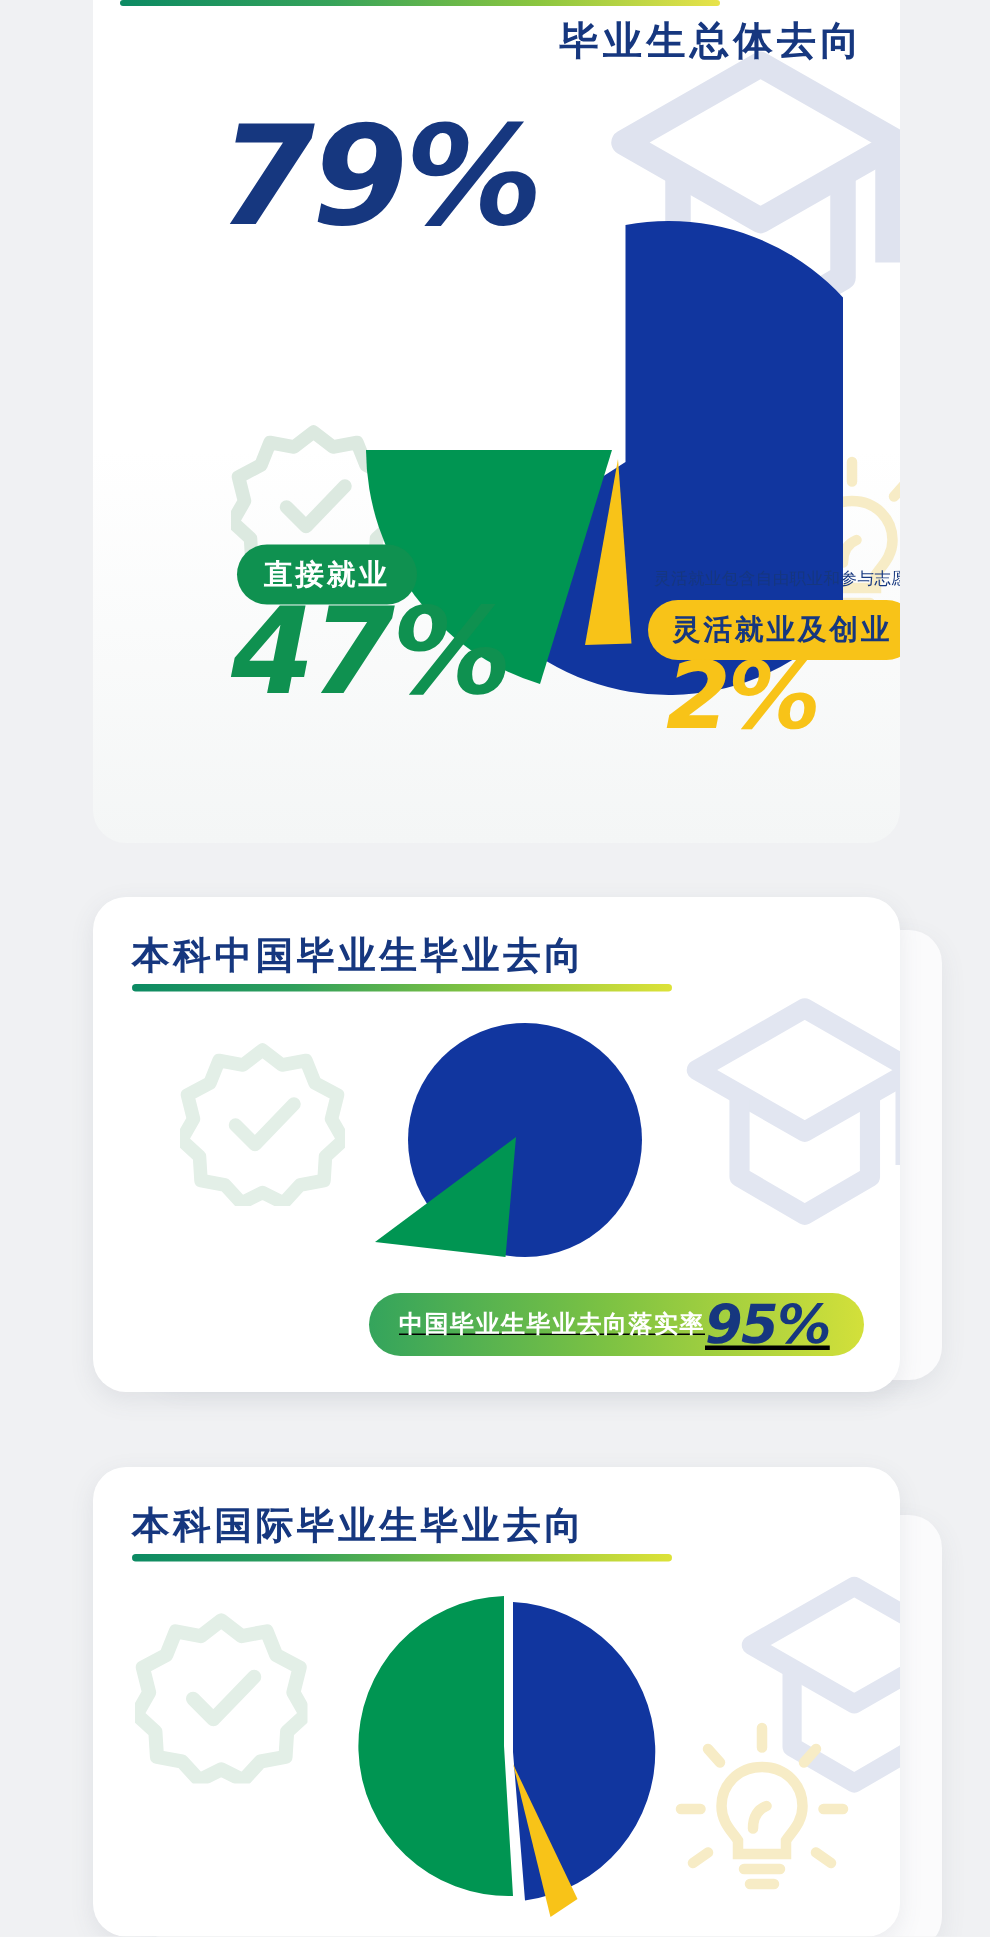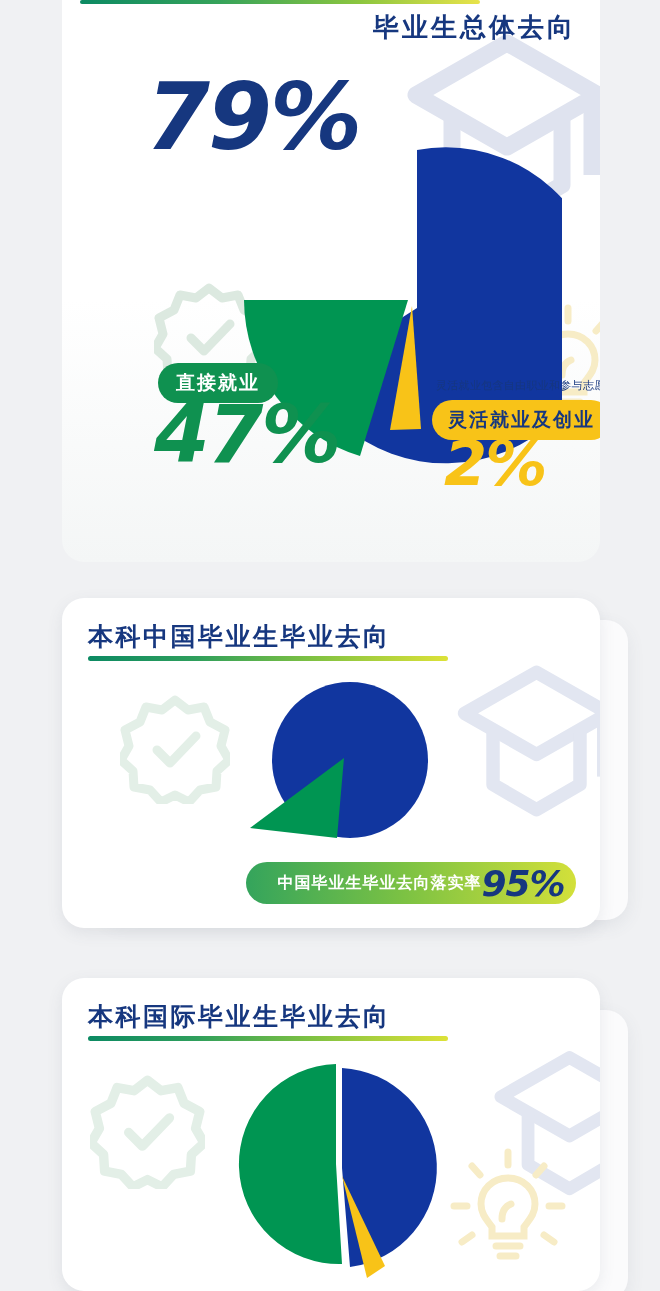--- a/index.html
+++ b/index.html
@@ -118,21 +118,21 @@
   }
   .sect-rule{
     position:absolute; left:26px; top:58px; width:360px; height:5px;
     border-radius:3px;
     background:linear-gradient(90deg,#0c8a63 0%,#2f9f5c 30%,#7ec142 62%,#dde238 100%);
   }
   #c2-badge{
     position:absolute; left:246px; top:862px; width:330px; height:42px;
     border-radius:999px;
     background:linear-gradient(90deg,#34a45c 0%,#7cc243 48%,#d3e03a 100%);
-    display:flex; align-items:center; justify-content:center;
+    display:flex; align-items:center; justify-content:flex-start;text-decoration:underline;
   }
   #c2-badge .btxt{
     color:#ffffff; font-size:16px; font-weight:700; letter-spacing:1px;
     margin-left:20px; white-space:nowrap;
   }
   #c2-badge .bnum{
     color:#16377f; font-size:36px; font-weight:700; font-style:italic;
     letter-spacing:-1px; margin-left:0;
     font-family:"DejaVu Sans","Liberation Sans",sans-serif;
   }

